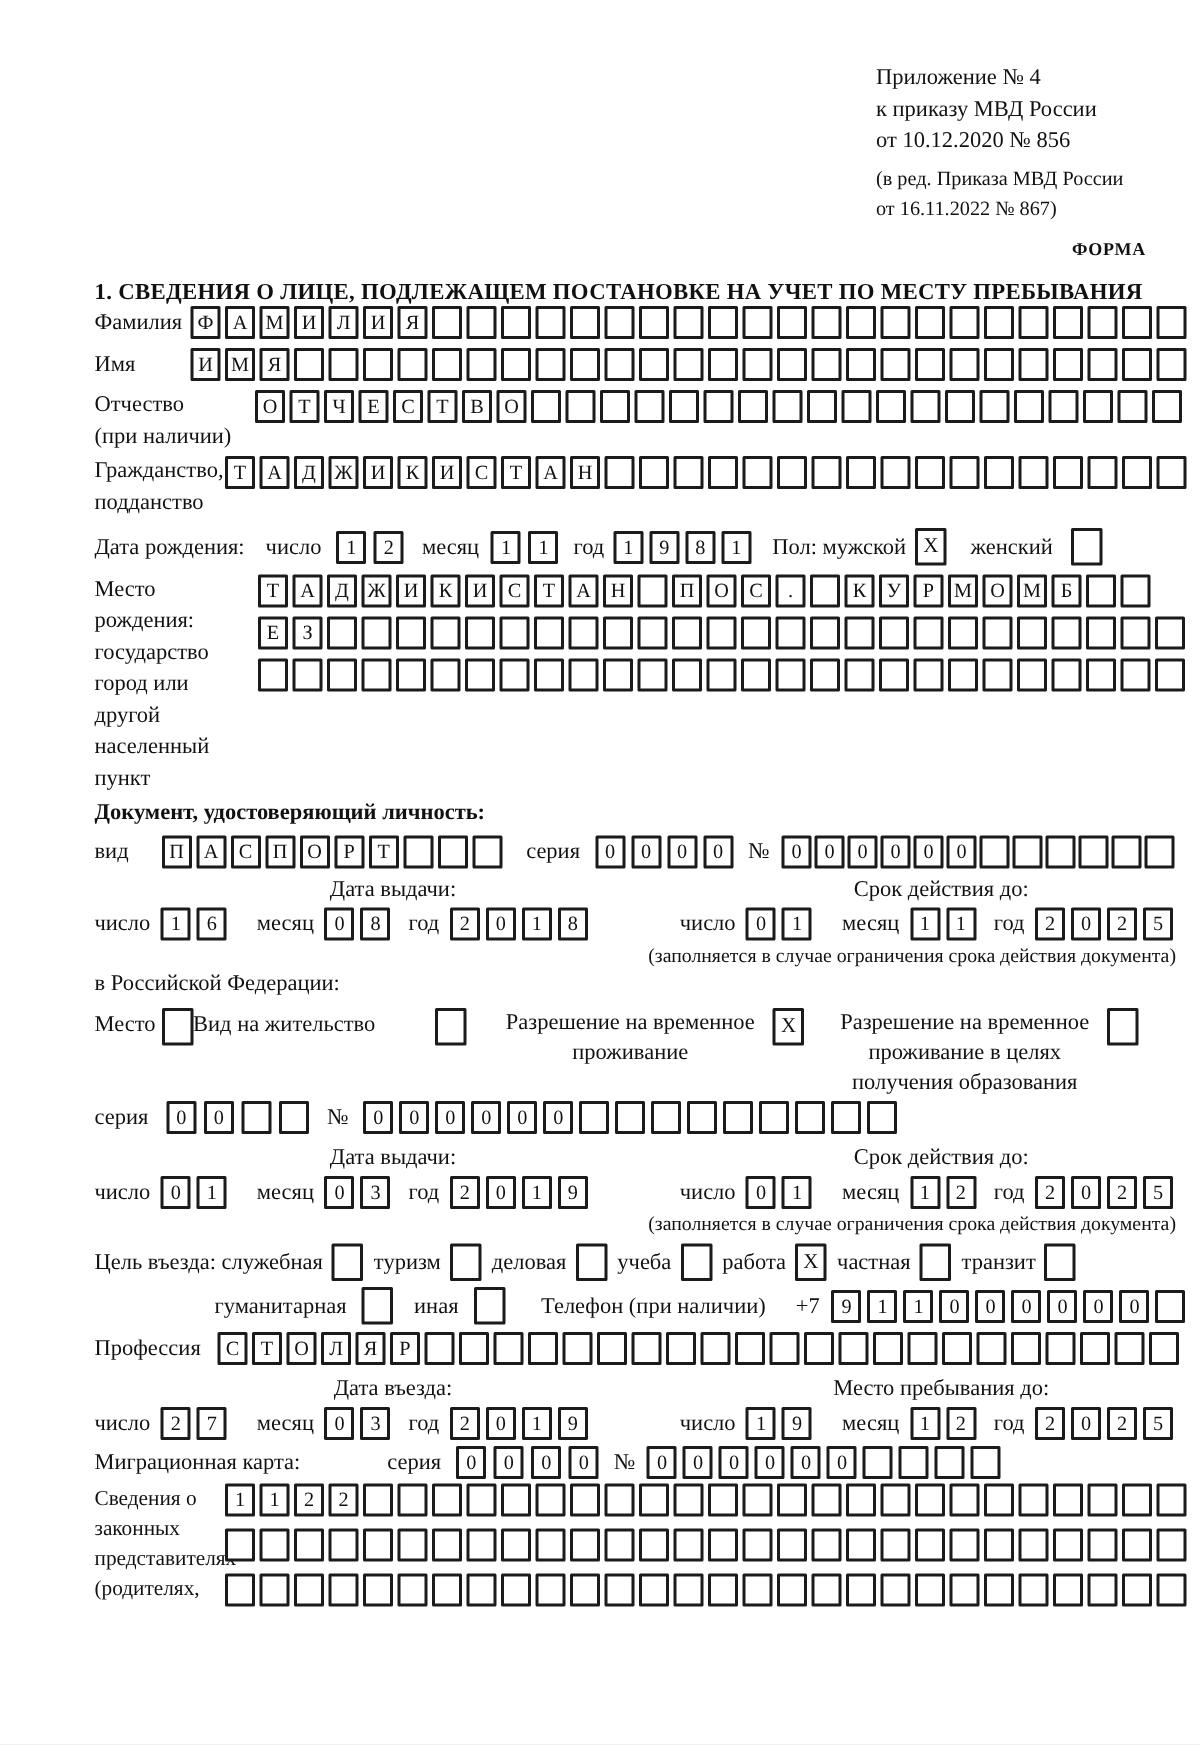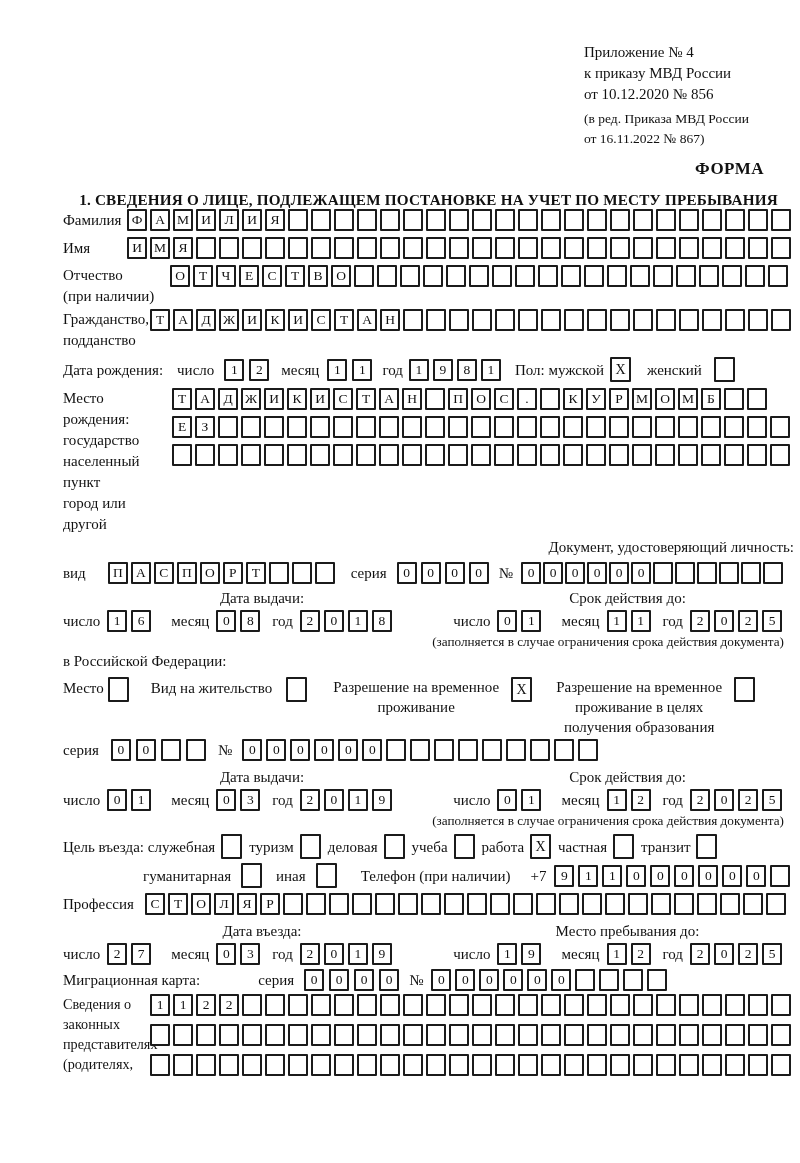--- a/index.html
+++ b/index.html
@@ -6,40 +6,40 @@
   .page{
     width:800px;height:1163px;box-sizing:border-box;margin:0 auto;
     background:#ffffff;color:#111;overflow:hidden;
     padding:42px 6px 0 63px;
     font-family:"Liberation Serif","DejaVu Serif",serif;
     font-size:15px;
   }
   
   .hdr{width:190px;margin-left:auto;margin-right:20px;font-size:15px;line-height:21px;}
   .hdr .sub{font-size:13.5px;line-height:20px;margin-top:4px;}
-  .forma{text-align:right;padding-right:30px;font-weight:bold;font-size:17px;margin-top:10px;letter-spacing:.5px;}
+  .forma{text-align:right;padding-right:30px;font-weight:bold;font-size:12px;margin-top:10px;letter-spacing:.5px;}
   .title{text-align:center;font-weight:bold;font-size:16px;line-height:25px;margin-top:4px;letter-spacing:.2px;}
   .blank{display:inline-block;width:56px;height:13px;border-bottom:2px solid #333;margin-left:8px;}
-  .sec{font-weight:bold;font-size:15.2px;margin-top:12px;text-align:center;white-space:nowrap;letter-spacing:.2px;}
+  .sec{font-weight:bold;font-size:15.2px;margin-top:12px;white-space:nowrap;letter-spacing:.2px;}
 
   
   .row{display:flex;align-items:flex-start;}
   .lbl{line-height:22px;flex-shrink:0;}
   .stack div{line-height:21px;}
   .boxes{display:flex;gap:3px;flex-wrap:nowrap;}
   .cell{
     box-sizing:border-box;width:20px;height:22px;flex-shrink:0;
     border:2px solid #1b1b1b;border-radius:1px;
     display:inline-flex;align-items:center;justify-content:center;
     font-size:13.5px;line-height:1;background:#fff;
   }
   .cb .cell{width:21px;height:25px;font-size:14px;}
   .w64{width:64px;} .w87{width:87px;} .w107{width:107px;} .w109{width:109px;}
 
-  .dochead{text-align:right;font-weight:normal;margin-top:2px;line-height:21px;}
+  .dochead{text-align:left;font-weight:bold;margin-top:2px;line-height:21px;}
 
   .pairhead{display:flex;margin-top:4px;line-height:21px;}
   .pairhead .lh{width:398px;text-align:center;}
   .pairhead .rh{flex:1;text-align:center;}
   .daterow{display:flex;align-items:center;margin-top:1px;}
   .daterow .left{width:398px;display:flex;align-items:center;}
   .dg{display:flex;align-items:center;}
   .dg .lbl{margin-right:7px;}
   .dg .boxes{gap:4px;margin-right:12px;}
   .note{font-size:13.2px;text-align:right;margin-top:1px;padding-right:10px;line-height:17px;}
@@ -245,22 +245,22 @@
     <span class="lbl">женский</span>
     <div class="boxes cb" style="margin-left:12px;">
         <span class="cell"></span>
       </div>
   </div>
 
   <div class="row" style="margin-top:6px;">
     <div class="lbl w109 stack">
       <div>Место рождения:</div>
       <div>государство</div>
+      <div>город или другой</div>
       <div>населенный пункт</div>
-      <div>город или другой</div>
     </div>
     <div>
       <div class="boxes" style="margin-bottom:6px;">
           <span class="cell">Т</span>
           <span class="cell">А</span>
           <span class="cell">Д</span>
           <span class="cell">Ж</span>
           <span class="cell">И</span>
           <span class="cell">К</span>
           <span class="cell">И</span>
@@ -433,21 +433,21 @@
 
   <div class="resline" style="margin-top:0;">в Российской Федерации:</div>
 
   <div class="visarow">
     <div class="opt">
       <span class="lbl">Место</span>
       <div class="boxes cb" style="margin-left:4px;">
           <span class="cell"></span>
         </div>
     </div>
-    <div class="opt" style="margin-left:22px;">
+    <div class="opt" style="gap:26px;">
       <span class="lbl">Вид на жительство</span>
       <div class="boxes cb" style="margin-left:14px;">
           <span class="cell"></span>
         </div>
     </div>
     <div class="opt" style="margin-left:26px;">
       <div class="optlbl">
         <div>Разрешение на временное</div>
         <div>проживание</div>
       </div>

